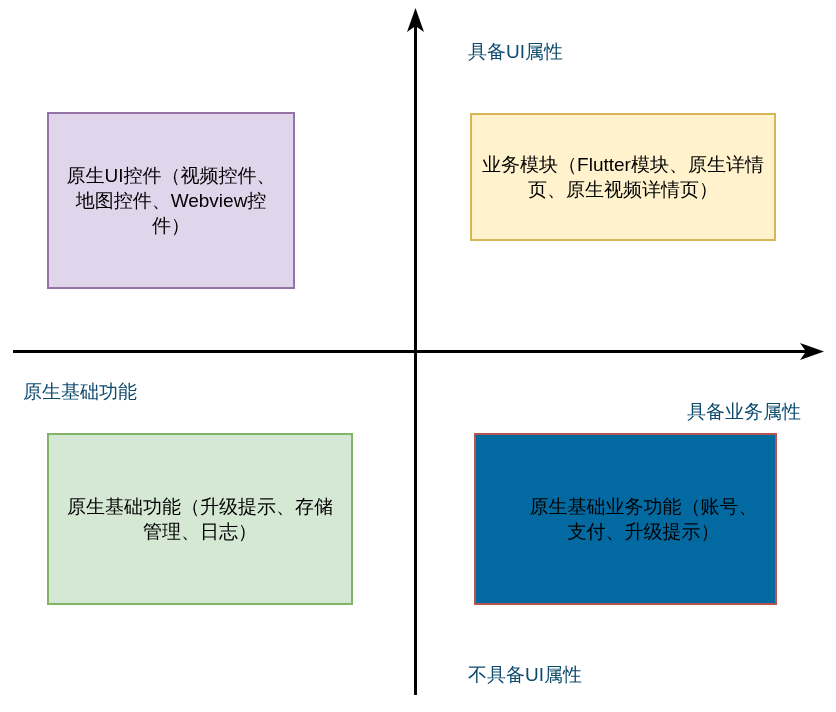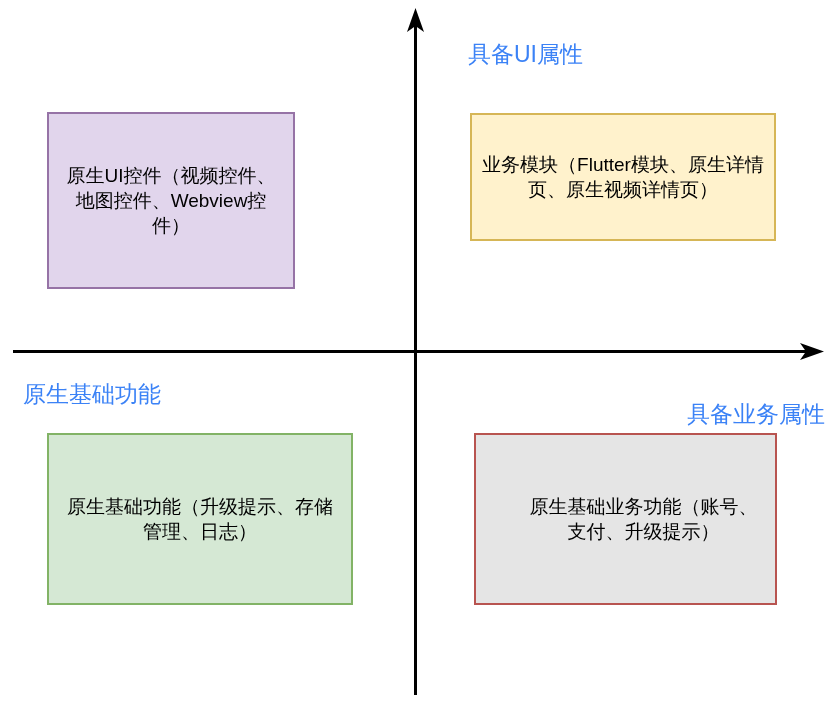--- a/index.html
+++ b/index.html
@@ -62,23 +62,23 @@
     background: #d5e8d4; border-color: #82b366;
   }
   #box-native-base-business {
     left: 474px; top: 433px;  width: 303px; height: 172px;
     background: #f8cecc; border-color: #b85450;
   }
 
   
   .axis-label {
     position: absolute;
-    font-size: 23px;
+    font-size: 19px;
     line-height: 1.25;
-    color: #3b82f6;
+    color: #0c4a6e;
     white-space: nowrap;
     text-align: center;
   }
   #label-has-ui        { left: 468px; top: 40px; }
   #label-no-business   { left: 23px;  top: 380px; }
   #label-has-business  { left: 687px; top: 380px; margin-top: 20px; }
   #label-no-ui         { left: 468px; top: 663px; }
 </style>
 </head>
 <body>
@@ -95,30 +95,31 @@
 
     <polygon points="824,351.5 800,360 806,351.5 800,343" fill="#000000"></polygon>
   </svg>
 
   <div class="axis-label" id="label-has-ui">具备UI属性</div>
 
   <div class="axis-label" id="label-no-business">原生基础功能</div>
 
   <div class="axis-label" id="label-has-business">具备业务属性</div>
 
+  <div class="axis-label" id="label-no-ui">不具备UI属性</div>
 
   <div class="quad-box" id="box-native-ui-widgets" style="background: rgb(225, 213, 236); border-color: rgb(150, 115, 166);">
     <span class="quad-text">原生UI控件（视频控件、地图控件、Webview控件）</span>
   </div>
 
   <div class="quad-box" id="box-business-module" style="background: rgb(255, 242, 204); border-color: rgb(214, 182, 86);">
     <span class="quad-text">业务模块（Flutter模块、原生详情页、原生视频详情页）</span>
   </div>
 
   <div class="quad-box" id="box-native-base-function" style="background: rgb(213, 232, 212); border-color: rgb(130, 179, 102);">
     <span class="quad-text">原生基础功能（升级提示、存储管理、日志）</span>
   </div>
 
-  <div class="quad-box" id="box-native-base-business" style="background: #e5e5e5; border-color: rgb(184, 84, 80); padding-left: 46px;">
+  <div class="quad-box" id="box-native-base-business" style="background: #0369a1; border-color: rgb(184, 84, 80); padding-left: 46px;">
     <span class="quad-text">原生基础业务功能（账号、支付、升级提示）</span>
   </div>
 
 </div>
 
 </body></html>

